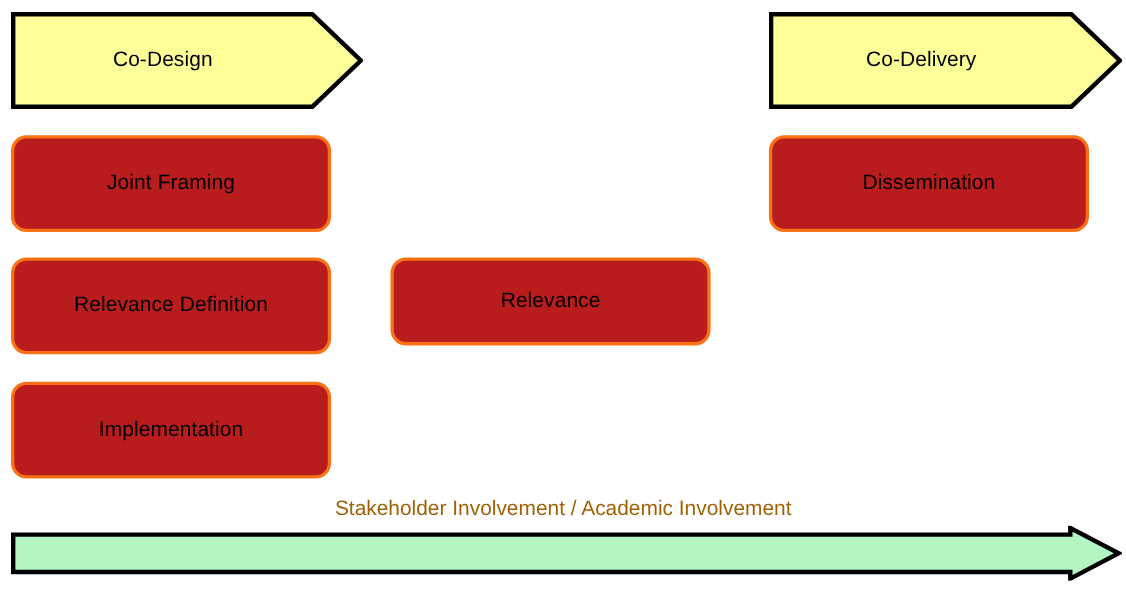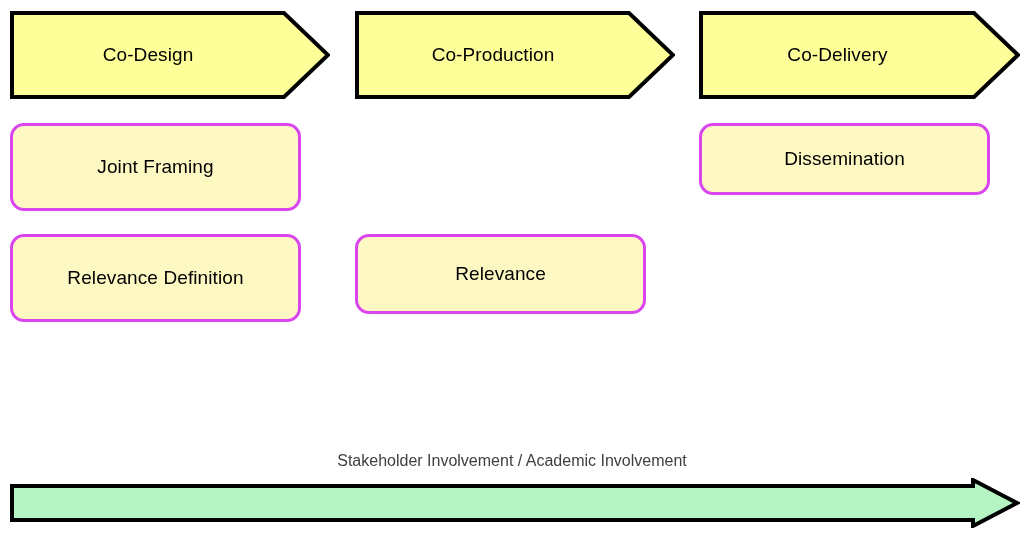--- a/index.html
+++ b/index.html
@@ -44,22 +44,22 @@
     font-weight: 400;
     letter-spacing: 0.1px;
     white-space: nowrap;
     pointer-events: none;
   }
 
   
   .node {
     position: absolute;
     box-sizing: border-box;
-    background: #fef9c3;
-    border: 3px solid #d946ef;
+    background: #b91c1c;
+    border: 3px solid #f97316;
     border-radius: 14px;
     display: flex;
     align-items: center;
     justify-content: center;
   }
   .node-label {
     color: #000000;
     font-size: 19px;
     font-weight: 400;
     letter-spacing: 0.1px;
@@ -69,67 +69,64 @@
   
   #involvement-arrow {
     position: absolute;
   }
   #involvement-arrow svg {
     display: block;
   }
   #involvement-caption {
     position: absolute;
     text-align: center;
-    color: #404040;
-    font-size: 16px;
+    color: #a16207;
+    font-size: 19px;
     font-weight: 400;
     white-space: nowrap;
   }
 </style>
 </head>
 <body>
 
 <div id="canvas">
 
   <div class="phase" style="left:10px; top:11px; width:320px; height:88px;">
     <svg width="320" height="88" viewBox="0 0 320 88">
       <polygon points="2,2 274,2 318,44 274,86 2,86" fill="#ffff99" stroke="#000000" stroke-width="4" stroke-linejoin="miter"></polygon>
     </svg>
     <div class="phase-label" style="width:276px; height:88px;">Co-Design</div>
   </div>
 
-  <div class="phase" style="left:355px; top:11px; width:320px; height:88px;">
-    <svg width="320" height="88" viewBox="0 0 320 88">
-      <polygon points="2,2 274,2 318,44 274,86 2,86" fill="#ffff99" stroke="#000000" stroke-width="4" stroke-linejoin="miter"></polygon>
-    </svg>
-    <div class="phase-label" style="width:276px; height:88px;">Co-Production</div>
-  </div>
 
   <div class="phase" style="left:699px; top:11px; width:321px; height:104px;">
     <svg width="321" height="88" viewBox="0 0 321 88">
       <polygon points="2,2 275,2 319,44 275,86 2,86" fill="#ffff99" stroke="#000000" stroke-width="4" stroke-linejoin="miter"></polygon>
     </svg>
     <div class="phase-label" style="width:277px; height:88px;">Co-Delivery</div>
   </div>
 
   <div class="node" style="left:10px; top:123px; width:291px; height:88px;">
     <span class="node-label">Joint Framing</span>
   </div>
 
   <div class="node" style="left:10px; top:234px; width:291px; height:88px;">
     <span class="node-label">Relevance Definition</span>
   </div>
 
+  <div class="node" style="left:10px; top:347px; width:291px; height:88px;">
+    <span class="node-label">Implementation</span>
+  </div>
 
 
   <div class="node" style="left:355px; top:234px; width:291px; height:80px;">
     <span class="node-label">Relevance</span>
   </div>
 
-  <div class="node" style="left:699px; top:123px; width:291px; height:72px;">
+  <div class="node" style="left:699px; top:123px; width:291px; height:88px;">
     <span class="node-label">Dissemination</span>
   </div>
 
   <div id="involvement-caption" style="left:0px; top:452px; width:1024px;">Stakeholder Involvement / Academic Involvement</div>
 
   <div id="involvement-arrow" style="left:10px; top:478px; width:1010px; height:50px;">
     <svg width="1010" height="50" viewBox="0 0 1010 50">
       <polygon points="2,8 963,8 963,2 1007,25 963,48 963,42 2,42" fill="#b5f5c4" stroke="#000000" stroke-width="4" stroke-linejoin="miter"></polygon>
     </svg>
   </div>

